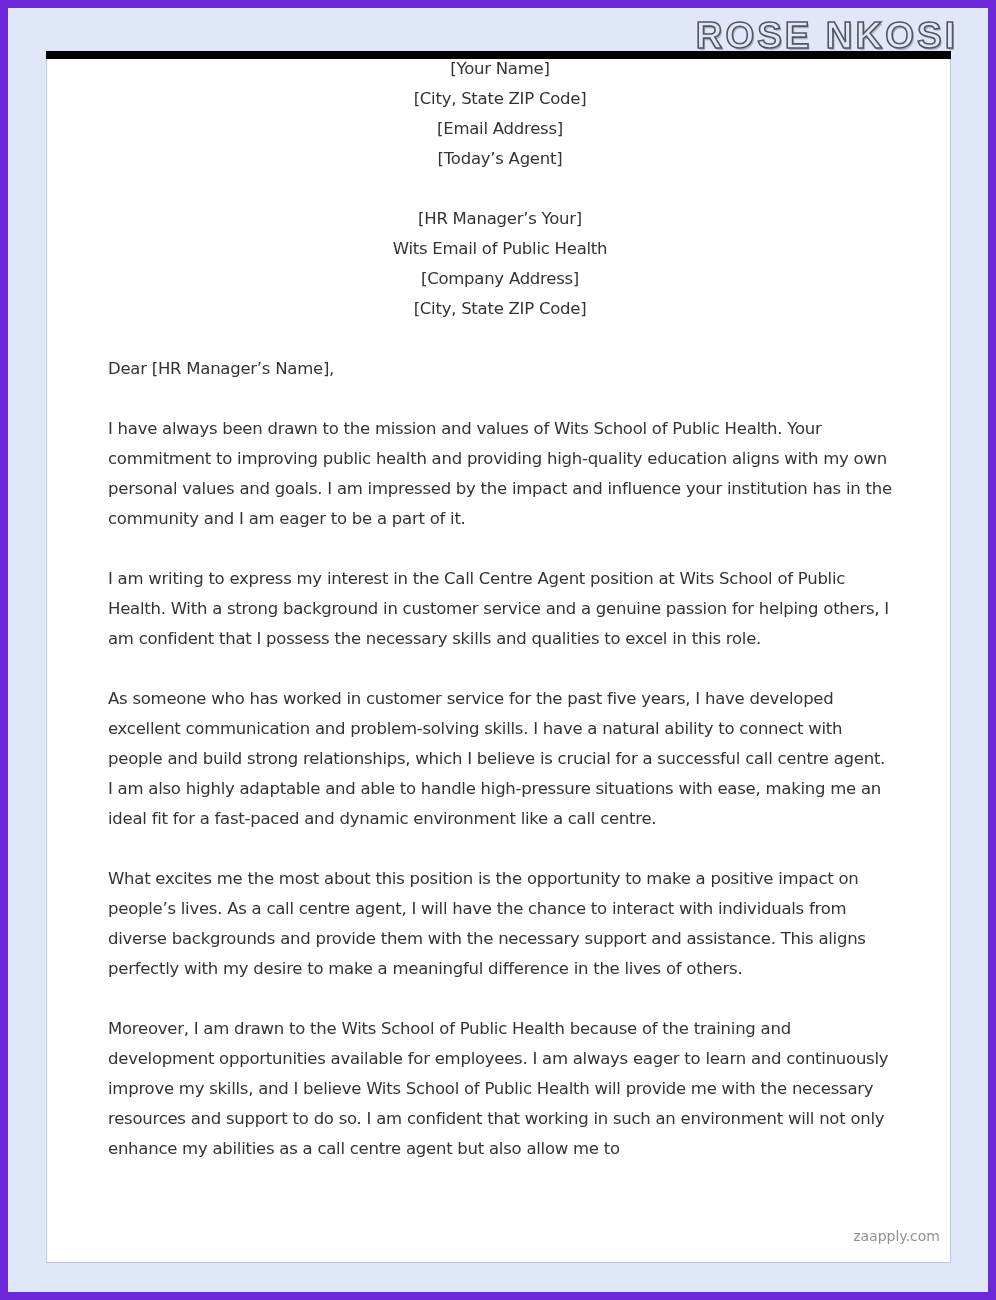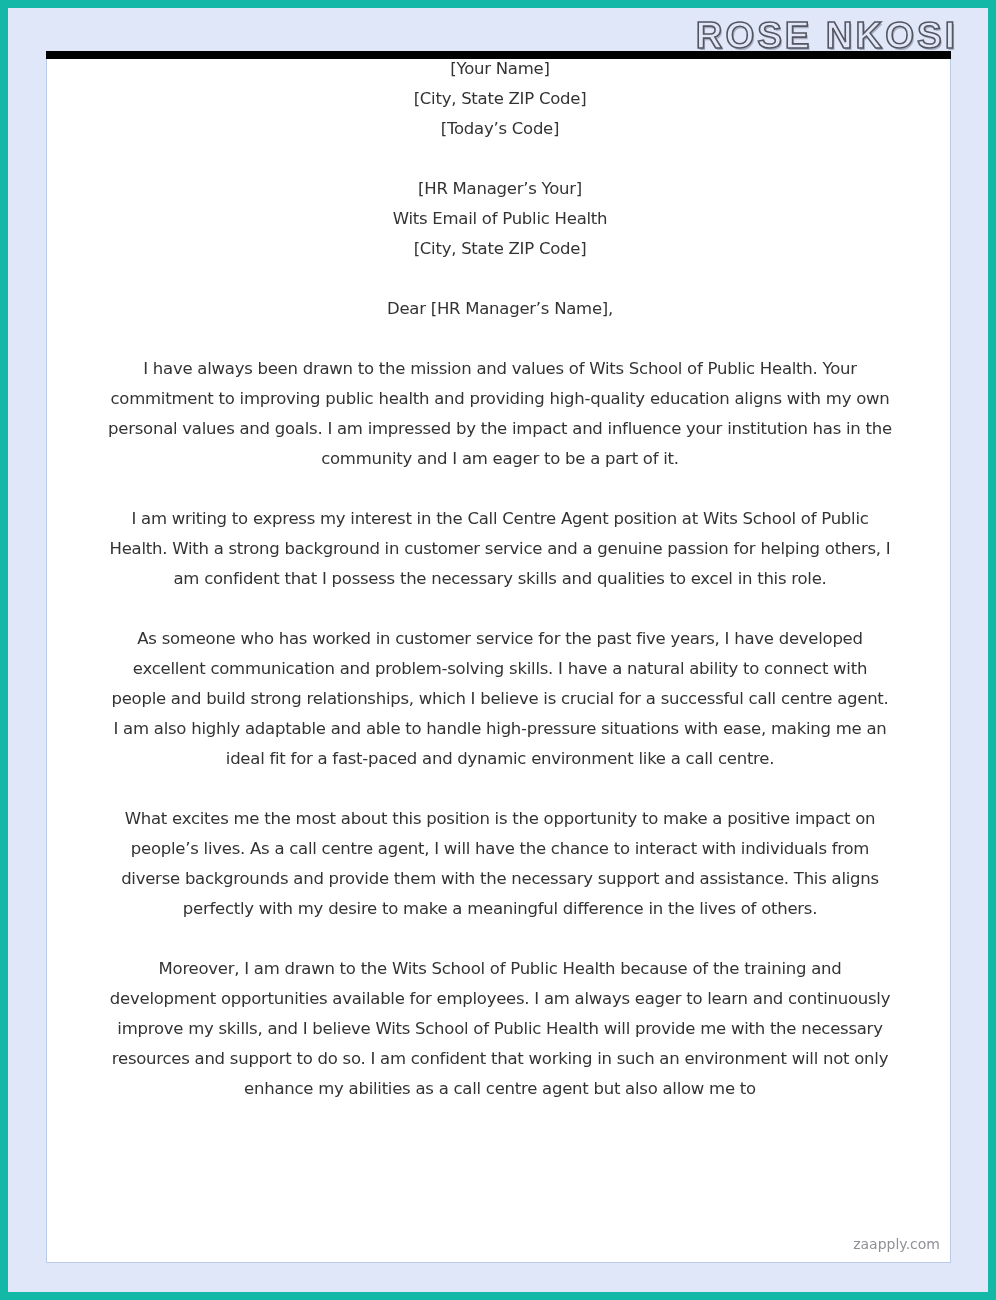--- a/index.html
+++ b/index.html
@@ -13,21 +13,21 @@
     background: #000000;
     font-family: "DejaVu Sans", sans-serif;
   }
 
   
   #app {
     position: relative;
     width: 996px;
     height: 1300px;
     box-sizing: border-box;
-    border: 8px solid #14b8a6;
+    border: 8px solid #6d28d9;
     background: #dfe7f8;
     overflow: hidden;
   }
 
   
   .header-band {
     position: absolute;
     left: 0;
     top: 0;
     width: 980px;
@@ -90,28 +90,28 @@
   }
   .letter .block:last-child {
     margin-bottom: 0;
   }
   .letter .line {
     white-space: nowrap;
     text-align: center;
   }
   .letter p {
     margin: 8px;
-    text-align: center;
+    text-align: left;
   }
 
   
   .watermark {
     position: absolute;
     right: 48px;
-    bottom: 40px;
+    bottom: 48px;
     font-family: "DejaVu Sans", sans-serif;
     font-size: 14px;
     line-height: 16px;
     color: #7c7c84;
     opacity: 0.85;
     white-space: nowrap;
     pointer-events: none;
     margin-left: 32px;
   }
 </style>
@@ -126,26 +126,28 @@
 
   <div class="header-rule"></div>
 
   <div class="doc-page"></div>
 
   <div class="letter">
 
     <div class="block">
       <div class="line">[Your Name]</div>
       <div class="line">[City, State ZIP Code]</div>
-      <div class="line">[Today’s Code]</div>
+      <div class="line">[Email Address]</div>
+      <div class="line">[Today’s Agent]</div>
     </div>
 
     <div class="block">
       <div class="line">[HR Manager’s Your]</div>
       <div class="line">Wits Email of Public Health</div>
+      <div class="line">[Company Address]</div>
       <div class="line">[City, State ZIP Code]</div>
     </div>
 
     <div class="block">
       <p>Dear [HR Manager’s Name],</p>
     </div>
 
     <div class="block">
       <p>I have always been drawn to the mission and values of Wits School of Public Health. Your commitment to improving public health and providing high-quality education aligns with my own personal values and goals. I am impressed by the impact and influence your institution has in the community and I am eager to be a part of it.</p>
     </div>

